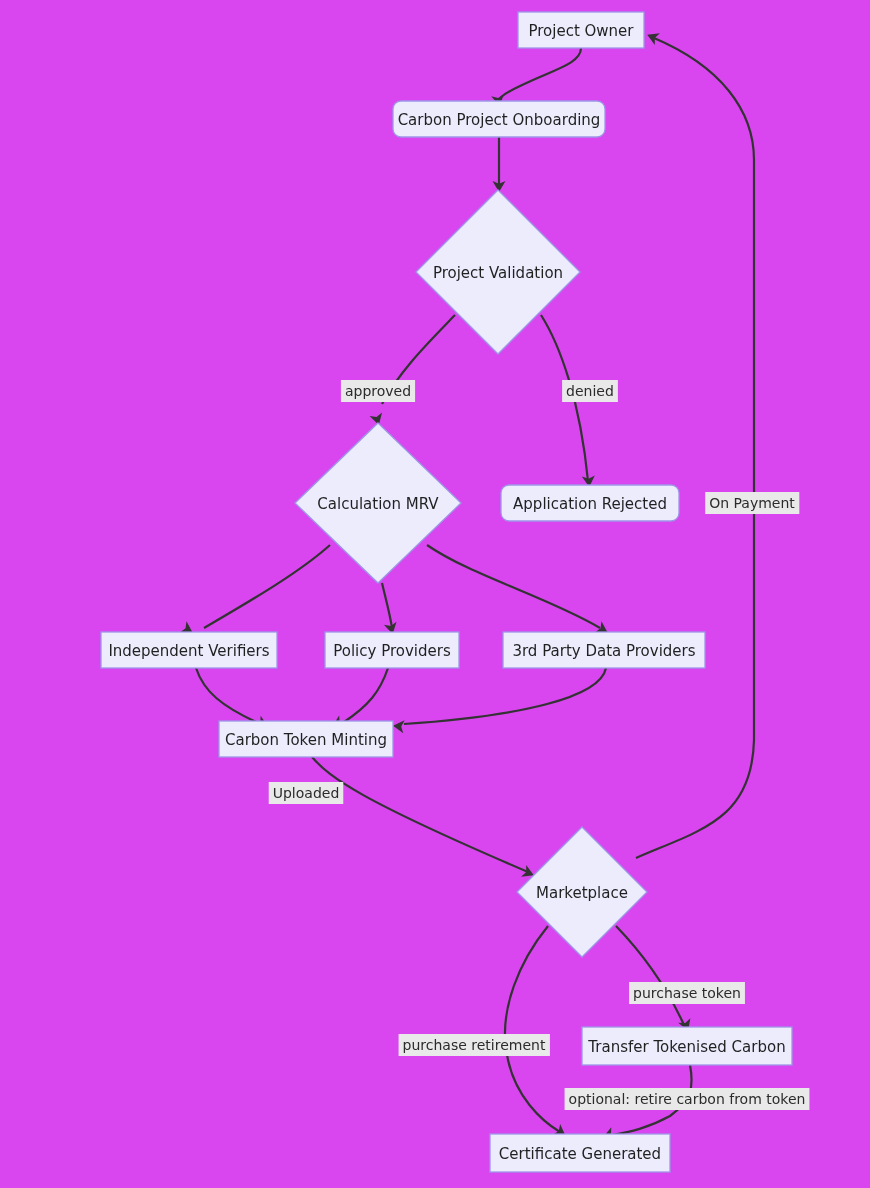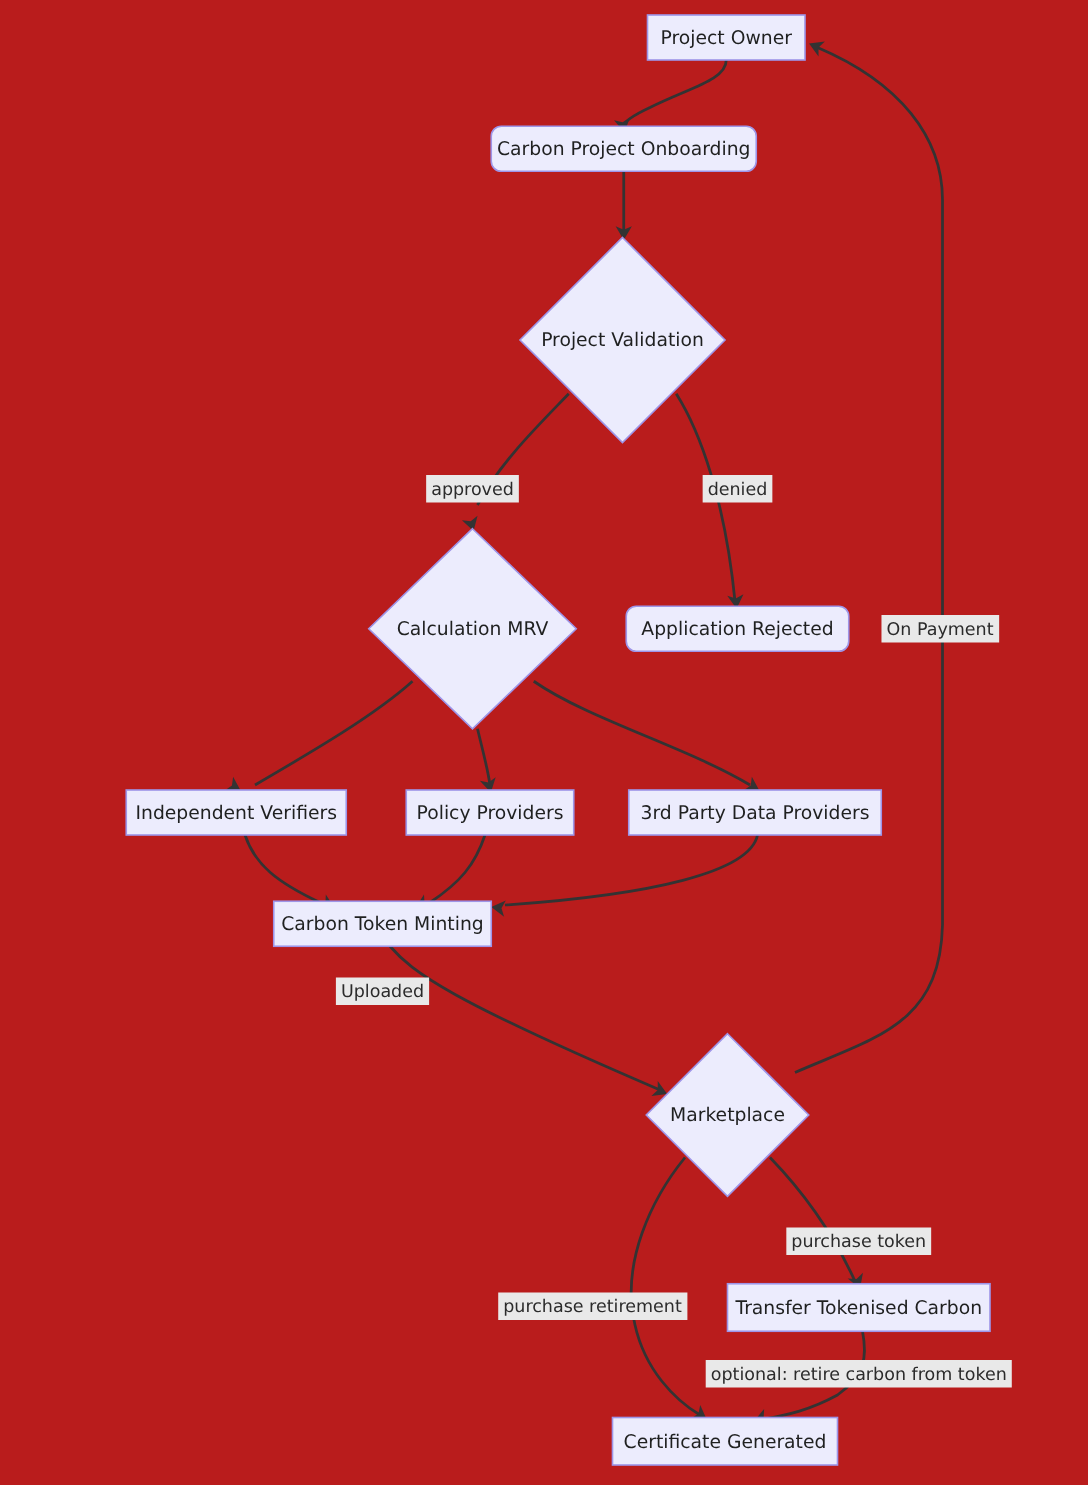--- a/index.html
+++ b/index.html
@@ -1,17 +1,17 @@
 <!DOCTYPE html>
 <html><head>
 <meta charset="utf-8">
 <style>
   html,body{margin:0;padding:0;background:#ffffff;}
   body{width:870px;height:1188px;font-family:"DejaVu Sans",sans-serif;}
-  #canvas{position:relative;width:870px;height:1188px;overflow:hidden;background:#b91c1c;}
+  #canvas{position:relative;width:870px;height:1188px;overflow:hidden;background:#d946ef;}
   svg.flow{position:absolute;inset:0;width:870px;height:1188px;}
   .edge-path{fill:none;stroke:#333333;stroke-width:2.2;}
   .node-shape{fill:#ececfd;stroke:#9e95e8;stroke-width:1.3;}
   .node-label{font-family:"DejaVu Sans",sans-serif;font-size:15px;fill:#1f2020;
     dominant-baseline:middle;text-anchor:middle;}
   .edge-label-bg{fill:#e9e9e9;}
   .edge-label-text{font-family:"DejaVu Sans",sans-serif;font-size:14px;fill:#2b2b2b;
     dominant-baseline:middle;text-anchor:middle;}
   .arrow-head{fill:#333333;}
 </style>

